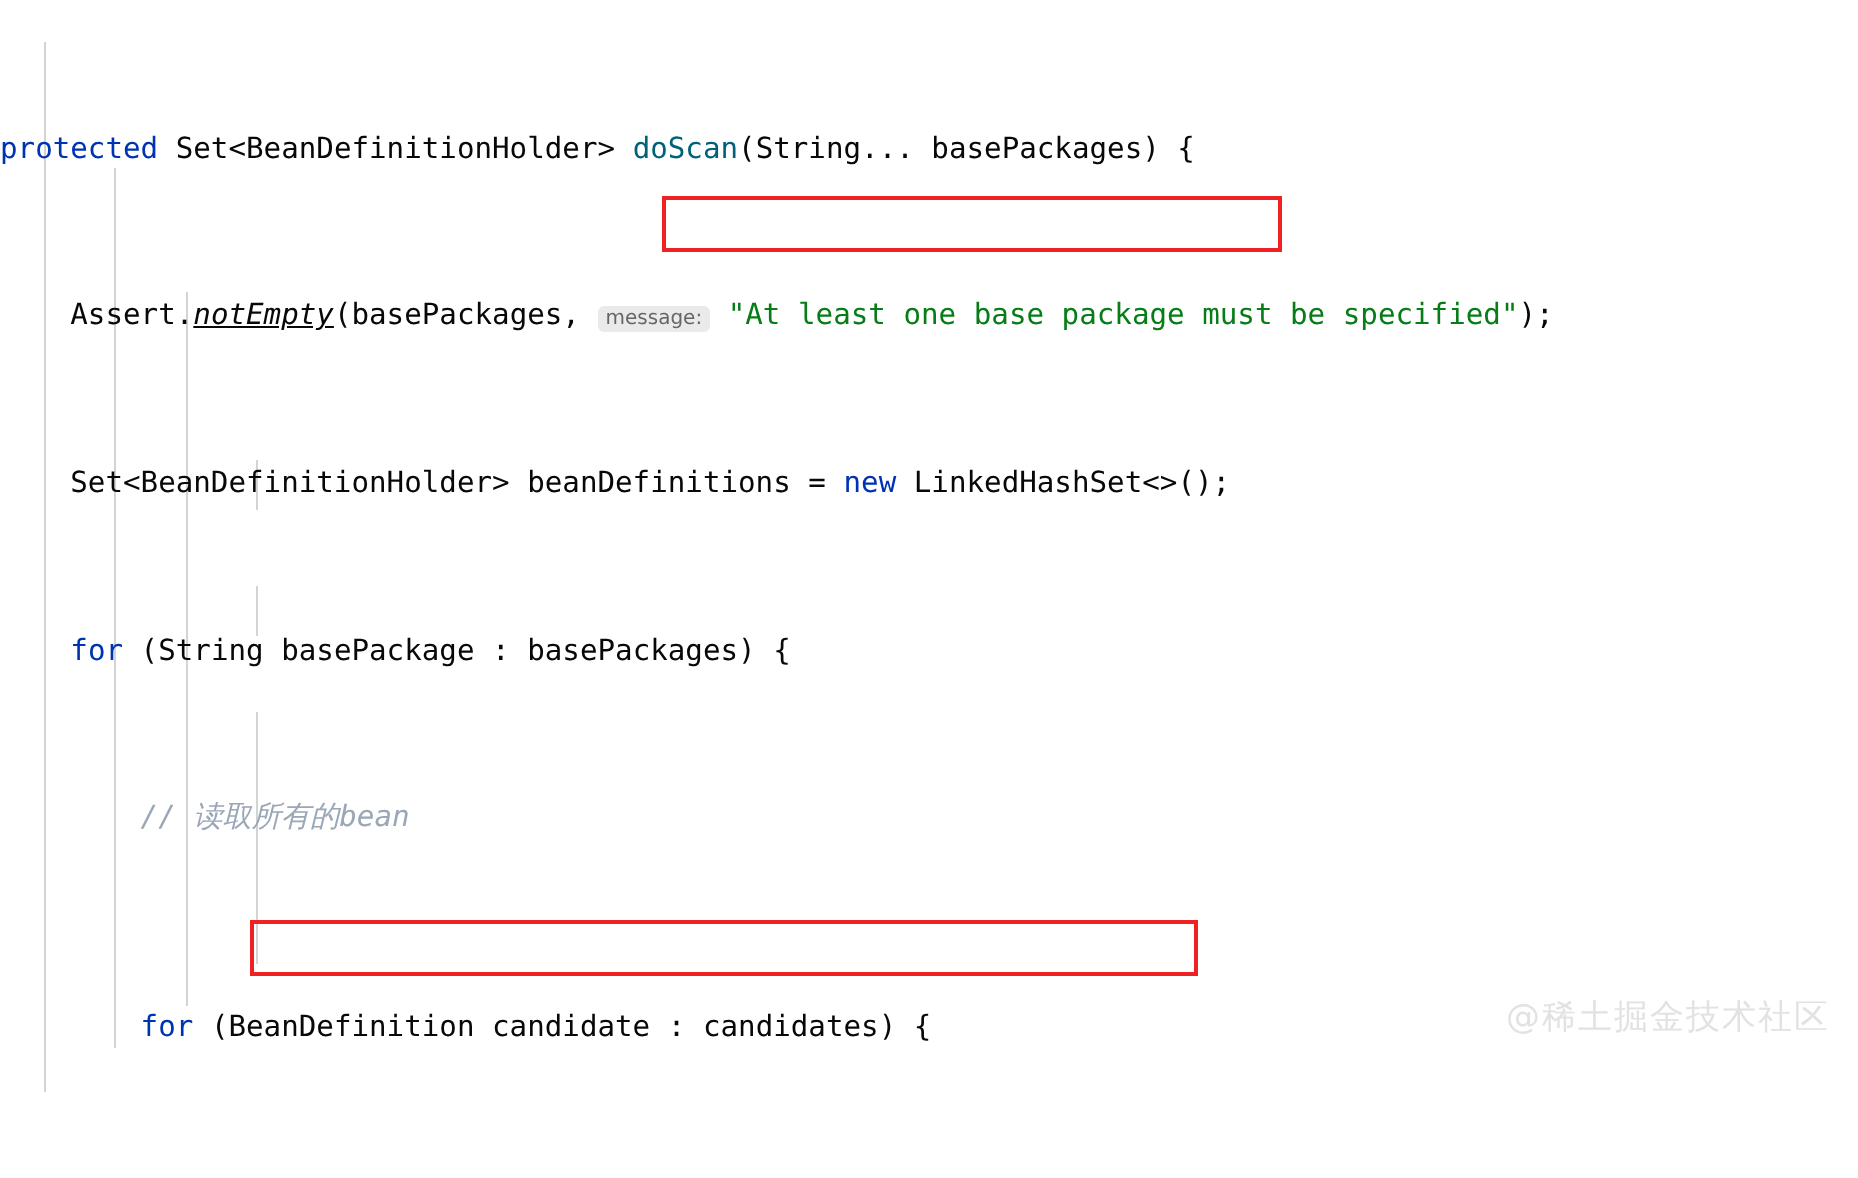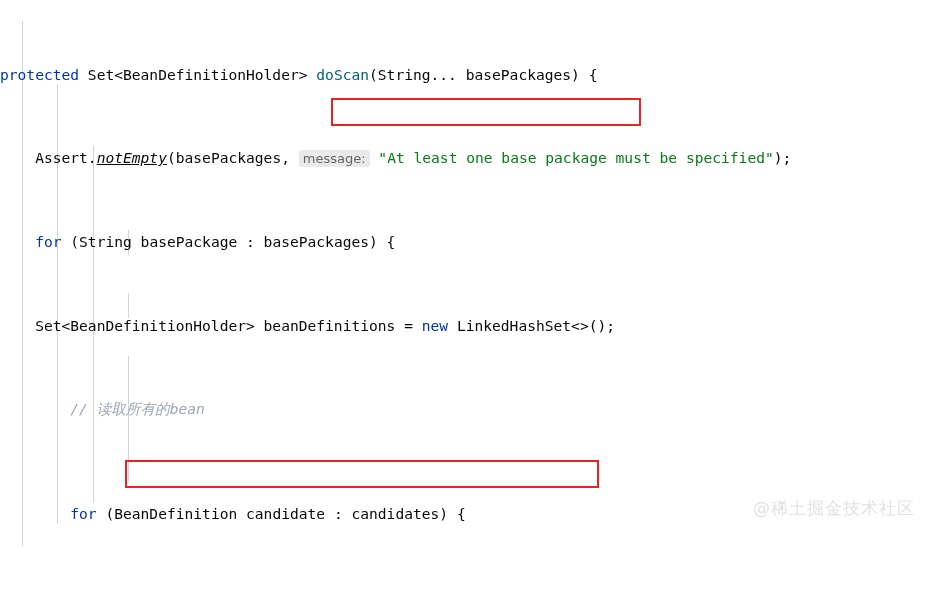--- a/index.html
+++ b/index.html
@@ -38,21 +38,21 @@
   
   .kw   { color: #0033b3; }
   .str  { color: #067d17; }
   .cmt-cn { color: #9aa7b7; font-style: italic; }
   .mth  { color: #00627a; }
   .ital { font-style: italic; text-decoration: underline; }
   .param-hint {
     background: #eaeaea;
     color: #666666;
     border-radius: 3px;
-    font-size: 13px;
+    font-size: 10px;
     padding: 1px 4px;
     font-family: "DejaVu Sans", "Liberation Sans", sans-serif;
   }
   .cn { font-family: "DejaVu Sans", "Liberation Sans", sans-serif; font-style: italic; }
 
   
   .guide {
     position: absolute;
     width: 1px;
     background: #d4d4d4;
@@ -88,23 +88,23 @@
   <div class="guide" style="left:128px; top:230px; height:25px;"></div>
   <div class="guide" style="left:128px; top:293px; height:25px;"></div>
   <div class="guide" style="left:128px; top:356px; height:126px;"></div>
 
   <div class="code">
 
     <div class="ln"><span class="kw">protected</span> Set&lt;BeanDefinitionHolder&gt; <span class="mth">doScan</span>(String... basePackages) {</div>
 
     <div class="ln">    Assert.<span class="ital">notEmpty</span>(basePackages, <span class="param-hint">message:</span> <span class="str">"At least one base package must be specified"</span>);</div>
 
+    <div class="ln">    Set&lt;BeanDefinitionHolder&gt; beanDefinitions = <span class="kw">new</span> LinkedHashSet&lt;&gt;();</div>
+
     <div class="ln">    <span class="kw">for</span> (String basePackage : basePackages) {</div>
-
-    <div class="ln">    Set&lt;BeanDefinitionHolder&gt; beanDefinitions = <span class="kw">new</span> LinkedHashSet&lt;&gt;();</div>
 
     <div class="ln">        <span class="cmt-cn">// <span class="cn">读取所有的</span>bean</span></div>
 
 
     <div class="ln">        <span class="kw">for</span> (BeanDefinition candidate : candidates) {</div>
 
     
 
     
 

